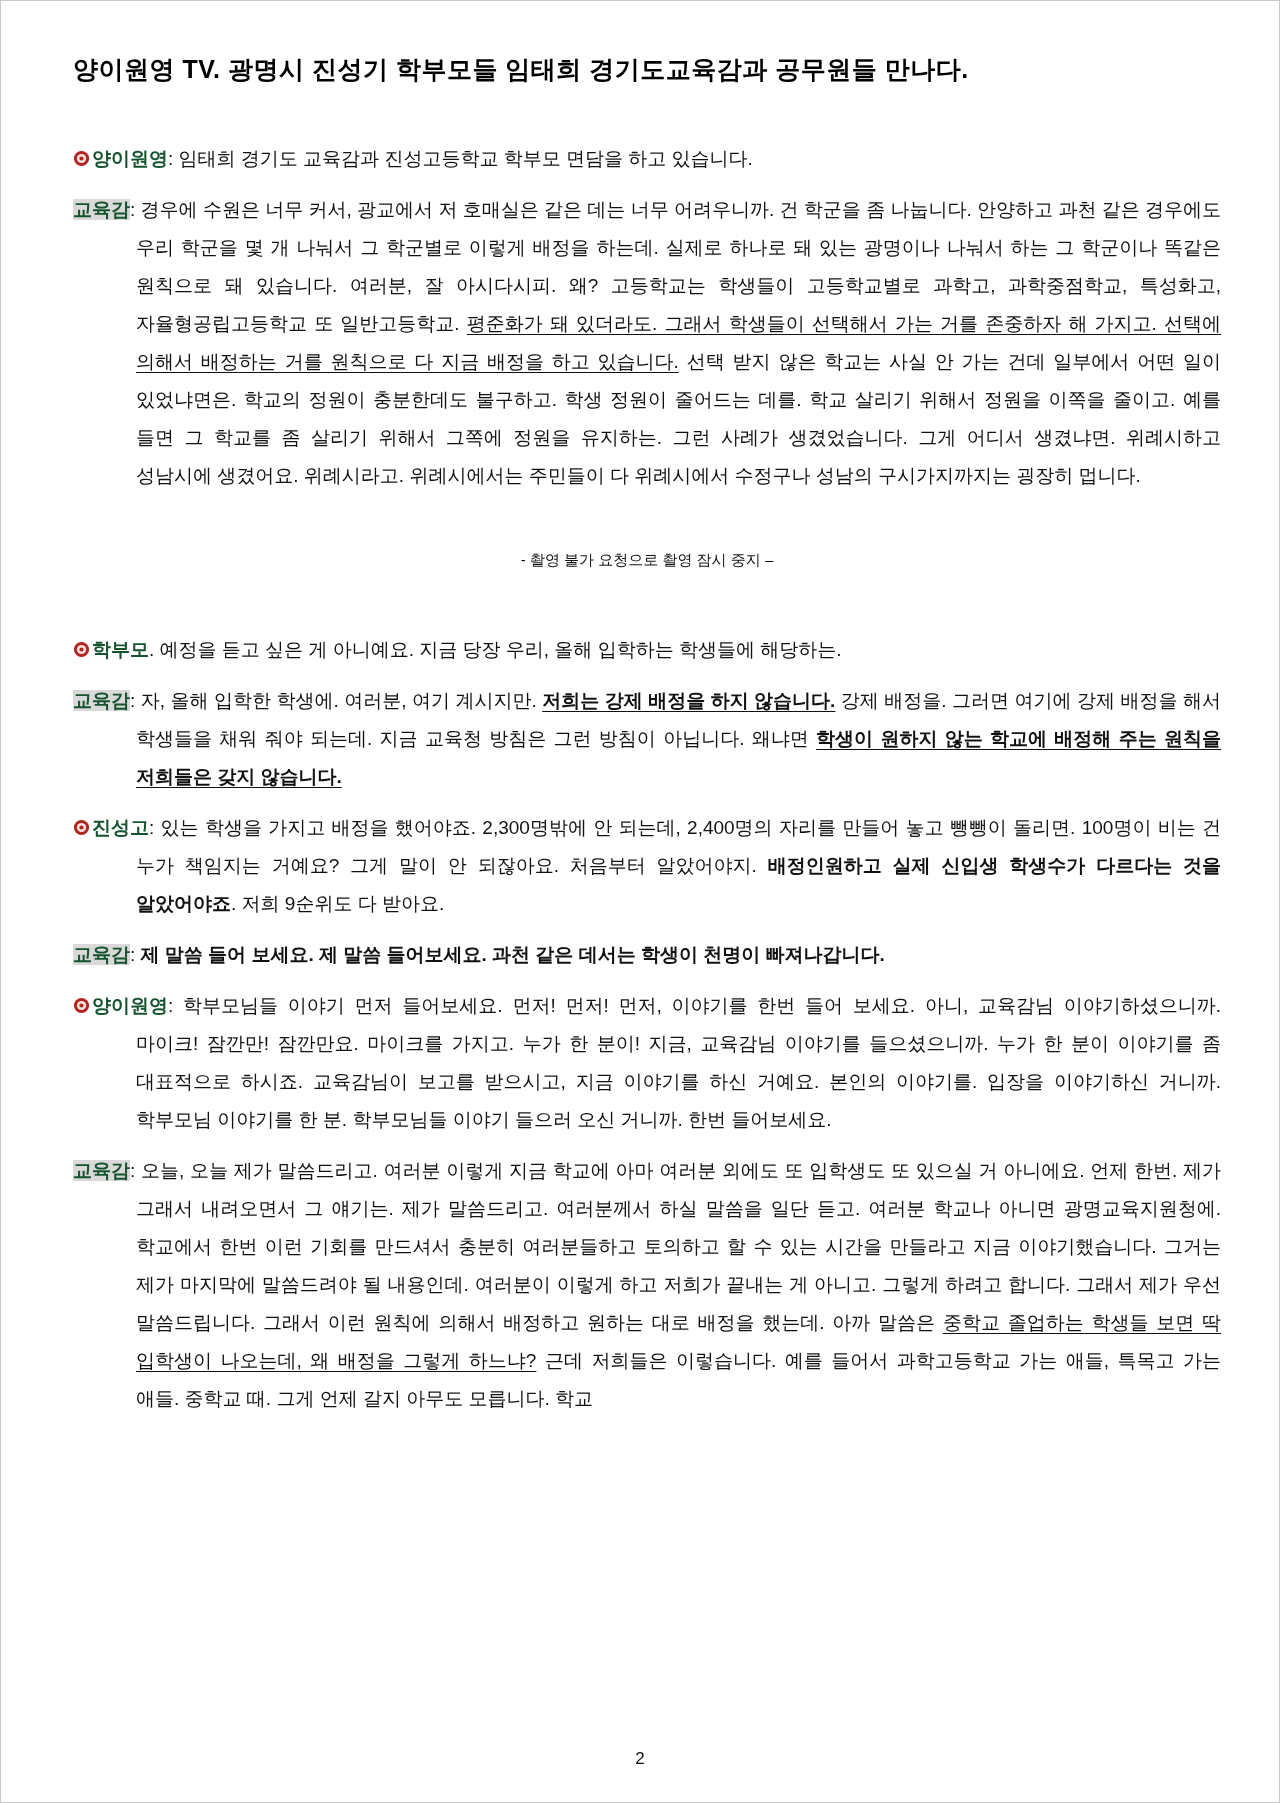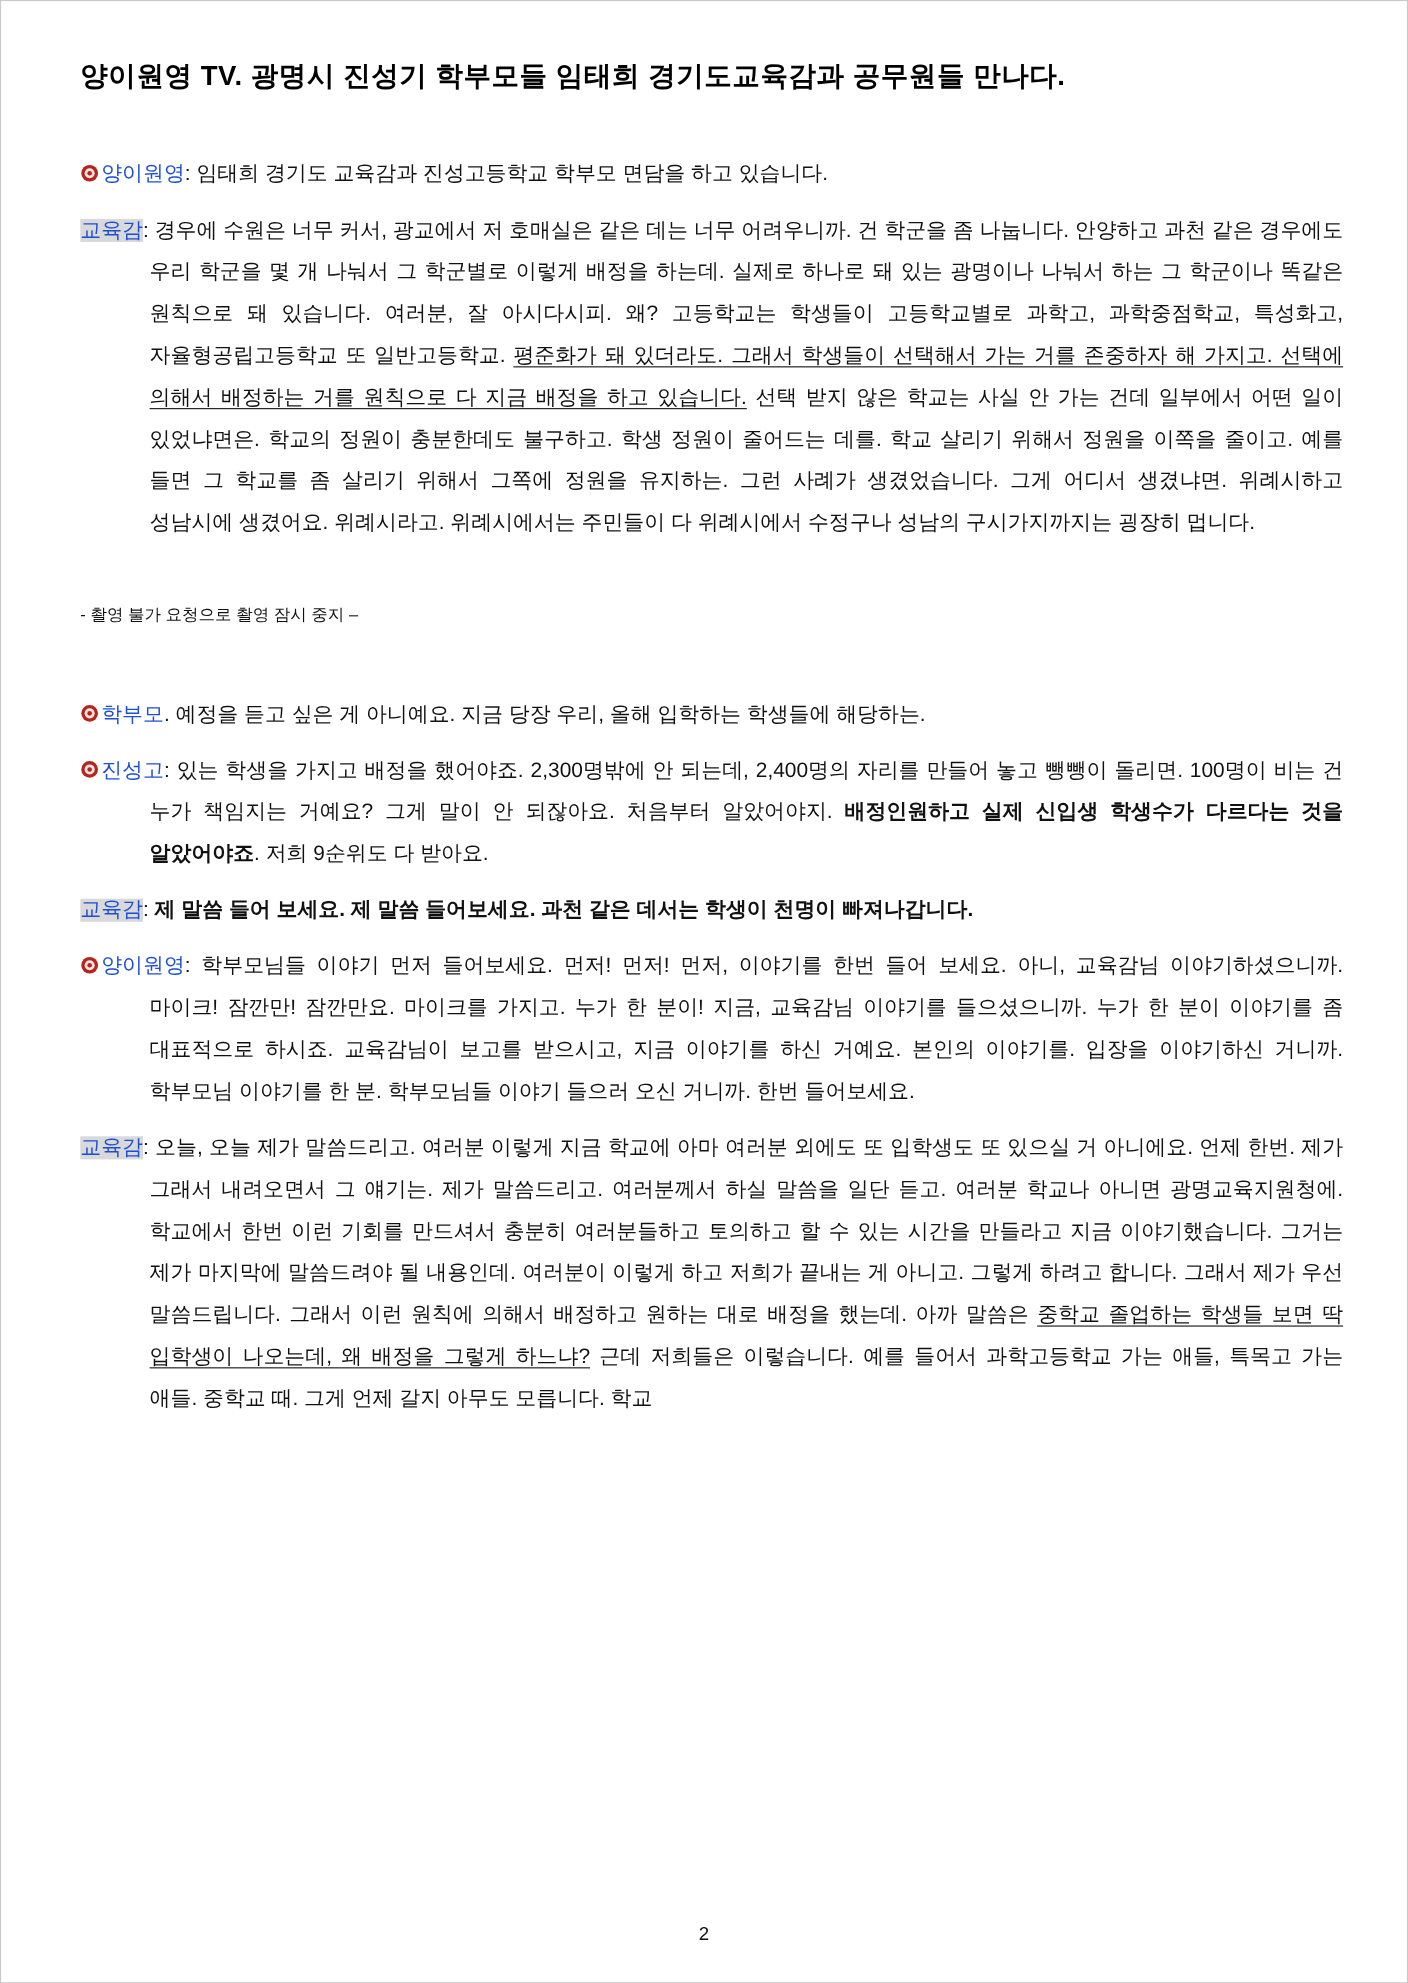--- a/index.html
+++ b/index.html
@@ -27,27 +27,27 @@
   }
   .para {
     margin:13px 0;
     text-align:justify;
     word-break:keep-all;
     padding-left:63px;
     text-indent:-63px;
   }
   .seal { display:inline-block; width:17px; height:17px; vertical-align:-2px; margin-right:2px; }
   .seal svg { display:block; width:17px; height:17px; }
-  .speaker { color:#1d4ed8; }
+  .speaker { color:#14532d;font-weight:bold; }
   .speaker.hl { background:#d9d9d9; }
   .sep { white-space:pre; }
   .b { font-weight:700; }
   .u { text-decoration:underline; text-underline-offset:4px; text-decoration-thickness:1.4px; }
   .note {
-    text-align:left;
+    text-align:center;
     margin:50px 0 56px 0;
     font-size:15px;
     padding-left:0; text-indent:0;
     color:#111111;
   }
   .pagenum {
     position:absolute;
     left:0; bottom:26px;
     width:100%;
     text-align:center;
@@ -66,20 +66,21 @@
             <circle cx="8.5" cy="8.5" r="4.6" fill="#ffffff" opacity="0.88"></circle>
             <circle cx="8.5" cy="8.5" r="2.1" fill="#b3261e"></circle>
           </svg></span><span class="speaker">양이원영</span><span class="sep">: </span><span class="">임태희 경기도 교육감과 진성고등학교 학부모 면담을 하고 있습니다.</span></div>
       <div class="para"><span class="speaker hl">교육감</span><span class="sep">: </span><span class="">경우에 수원은 너무 커서, 광교에서 저 호매실은 같은 데는 너무 어려우니까. 건 학군을 좀 나눕니다. 안양하고 과천 같은 경우에도 우리 학군을 몇 개 나눠서 그 학군별로 이렇게 배정을 하는데. 실제로 하나로 돼 있는 광명이나 나눠서 하는 그 학군이나 똑같은 원칙으로 돼 있습니다. 여러분, 잘 아시다시피. 왜? 고등학교는 학생들이 고등학교별로 과학고, 과학중점학교, 특성화고, 자율형공립고등학교 또 일반고등학교. </span><span class="u">평준화가 돼 있더라도. 그래서 학생들이 선택해서 가는 거를 존중하자 해 가지고. 선택에 의해서 배정하는 거를 원칙으로 다 지금 배정을 하고 있습니다.</span><span class=""> 선택 받지 않은 학교는 사실 안 가는 건데 일부에서 어떤 일이 있었냐면은. 학교의 정원이 충분한데도 불구하고. 학생 정원이 줄어드는 데를. 학교 살리기 위해서 정원을 이쪽을 줄이고. 예를 들면 그 학교를 좀 살리기 위해서 그쪽에 정원을 유지하는. 그런 사례가 생겼었습니다. 그게 어디서 생겼냐면. 위례시하고 성남시에 생겼어요. 위례시라고. 위례시에서는 주민들이 다 위례시에서 수정구나 성남의 구시가지까지는 굉장히 멉니다.</span></div>
       <div class="note">- 촬영 불가 요청으로 촬영 잠시 중지 –</div>
       <div class="para"><span class="seal"><svg viewBox="0 0 17 17" xmlns="http://www.w3.org/2000/svg">
             <circle cx="8.5" cy="8.5" r="7.6" fill="#b3261e"></circle>
             <circle cx="8.5" cy="8.5" r="4.6" fill="#ffffff" opacity="0.88"></circle>
             <circle cx="8.5" cy="8.5" r="2.1" fill="#b3261e"></circle>
           </svg></span><span class="speaker">학부모</span><span class="sep">. </span><span class="">예정을 듣고 싶은 게 아니예요. 지금 당장 우리, 올해 입학하는 학생들에 해당하는.</span></div>
+      <div class="para"><span class="speaker hl">교육감</span><span class="sep">: </span><span class="">자, 올해 입학한 학생에. 여러분, 여기 계시지만. </span><span class="b u">저희는 강제 배정을 하지 않습니다.</span><span class=""> 강제 배정을. 그러면 여기에 강제 배정을 해서 학생들을 채워 줘야 되는데. 지금 교육청 방침은 그런 방침이 아닙니다. 왜냐면 </span><span class="b u">학생이 원하지 않는 학교에 배정해 주는 원칙을 저희들은 갖지 않습니다.</span></div>
       <div class="para"><span class="seal"><svg viewBox="0 0 17 17" xmlns="http://www.w3.org/2000/svg">
             <circle cx="8.5" cy="8.5" r="7.6" fill="#b3261e"></circle>
             <circle cx="8.5" cy="8.5" r="4.6" fill="#ffffff" opacity="0.88"></circle>
             <circle cx="8.5" cy="8.5" r="2.1" fill="#b3261e"></circle>
           </svg></span><span class="speaker">진성고</span><span class="sep">: </span><span class="">있는 학생을 가지고 배정을 했어야죠. 2,300명밖에 안 되는데, 2,400명의 자리를 만들어 놓고 뺑뺑이 돌리면. 100명이 비는 건 누가 책임지는 거예요? 그게 말이 안 되잖아요. 처음부터 알았어야지. </span><span class="b ">배정인원하고 실제 신입생 학생수가 다르다는 것을 알았어야죠</span><span class="">. 저희 9순위도 다 받아요.</span></div>
       <div class="para"><span class="speaker hl">교육감</span><span class="sep">: </span><span class="b ">제 말씀 들어 보세요. 제 말씀 들어보세요. 과천 같은 데서는 학생이 천명이 빠져나갑니다.</span></div>
       <div class="para"><span class="seal"><svg viewBox="0 0 17 17" xmlns="http://www.w3.org/2000/svg">
             <circle cx="8.5" cy="8.5" r="7.6" fill="#b3261e"></circle>
             <circle cx="8.5" cy="8.5" r="4.6" fill="#ffffff" opacity="0.88"></circle>
             <circle cx="8.5" cy="8.5" r="2.1" fill="#b3261e"></circle>

